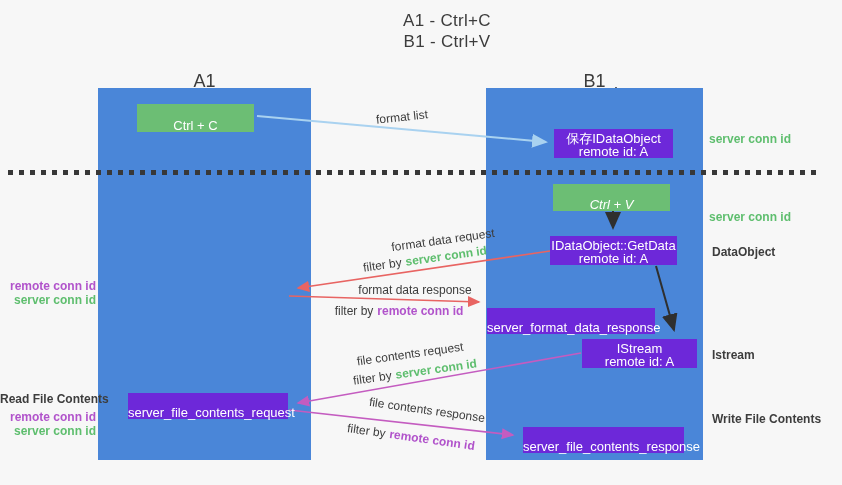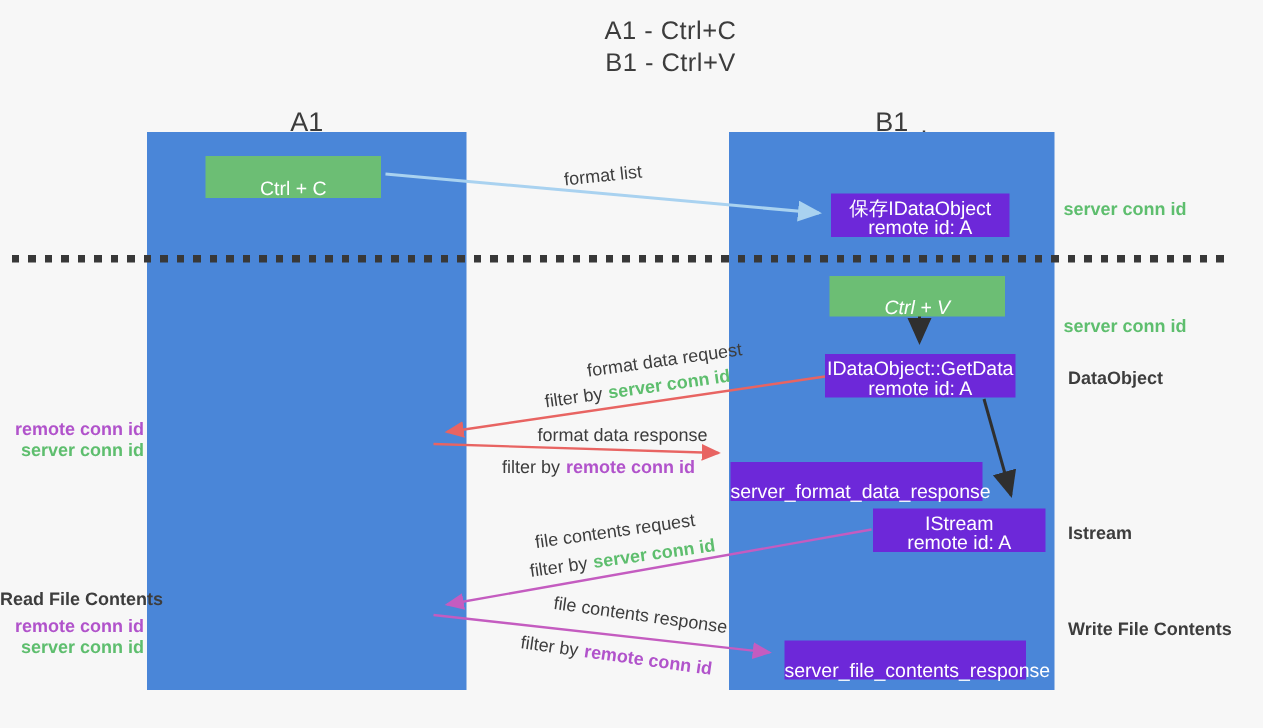--- a/index.html
+++ b/index.html
@@ -108,20 +108,23 @@
 
   <div class="node orange" style="left:487px;top:290px;width:168px;height:26px;margin-top:18px;">
     <div>server_format_data_response</div>
   </div>
 
   <div class="node orange" style="left:582px;top:339px;width:115px;height:29px;">
     <div>IStream</div>
     <div>remote id: A</div>
   </div>
 
+  <div class="node orange" style="left:128px;top:393px;width:160px;height:26px;">
+    <div>server_file_contents_request</div>
+  </div>
 
   <div class="node orange" style="left:523px;top:427px;width:161px;height:26px;">
     <div>server_file_contents_response</div>
   </div>
 
   <div class="lbl rneg5" style="left:402px;top:117px;">format list</div>
 
   <div class="lbl rneg" style="left:443px;top:240px;">format data request</div>
   <div class="lbl rneg" style="left:425px;top:259px;">
     <span class="filter">filter by</span><span class="green-t">server conn id</span>

